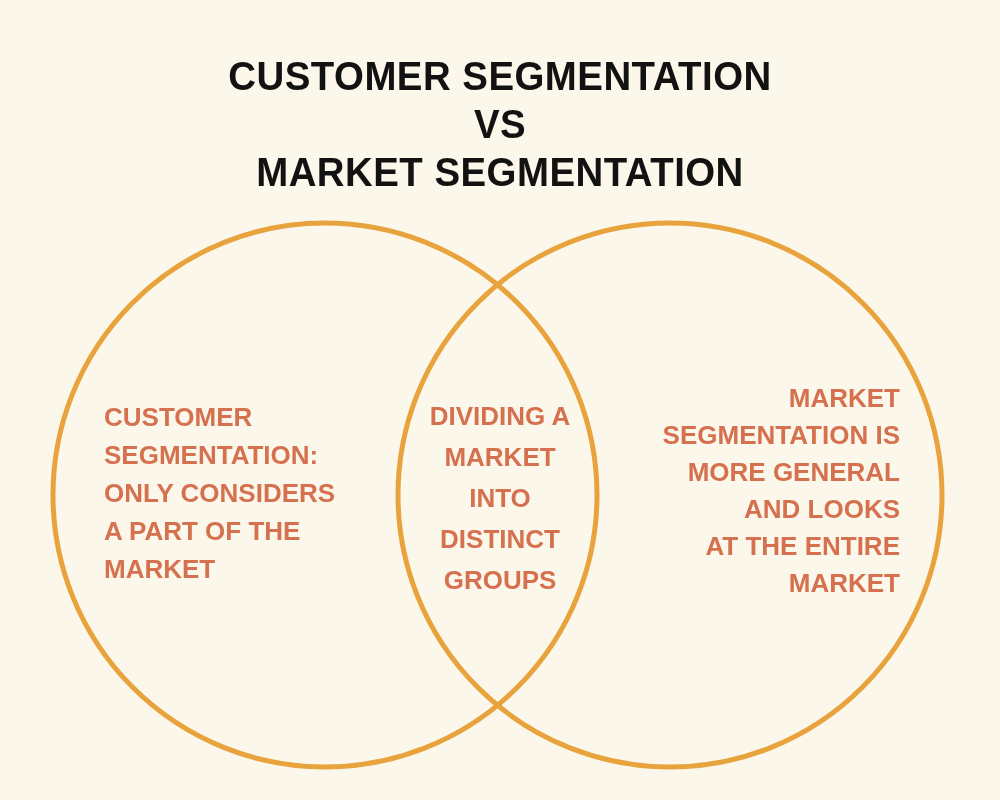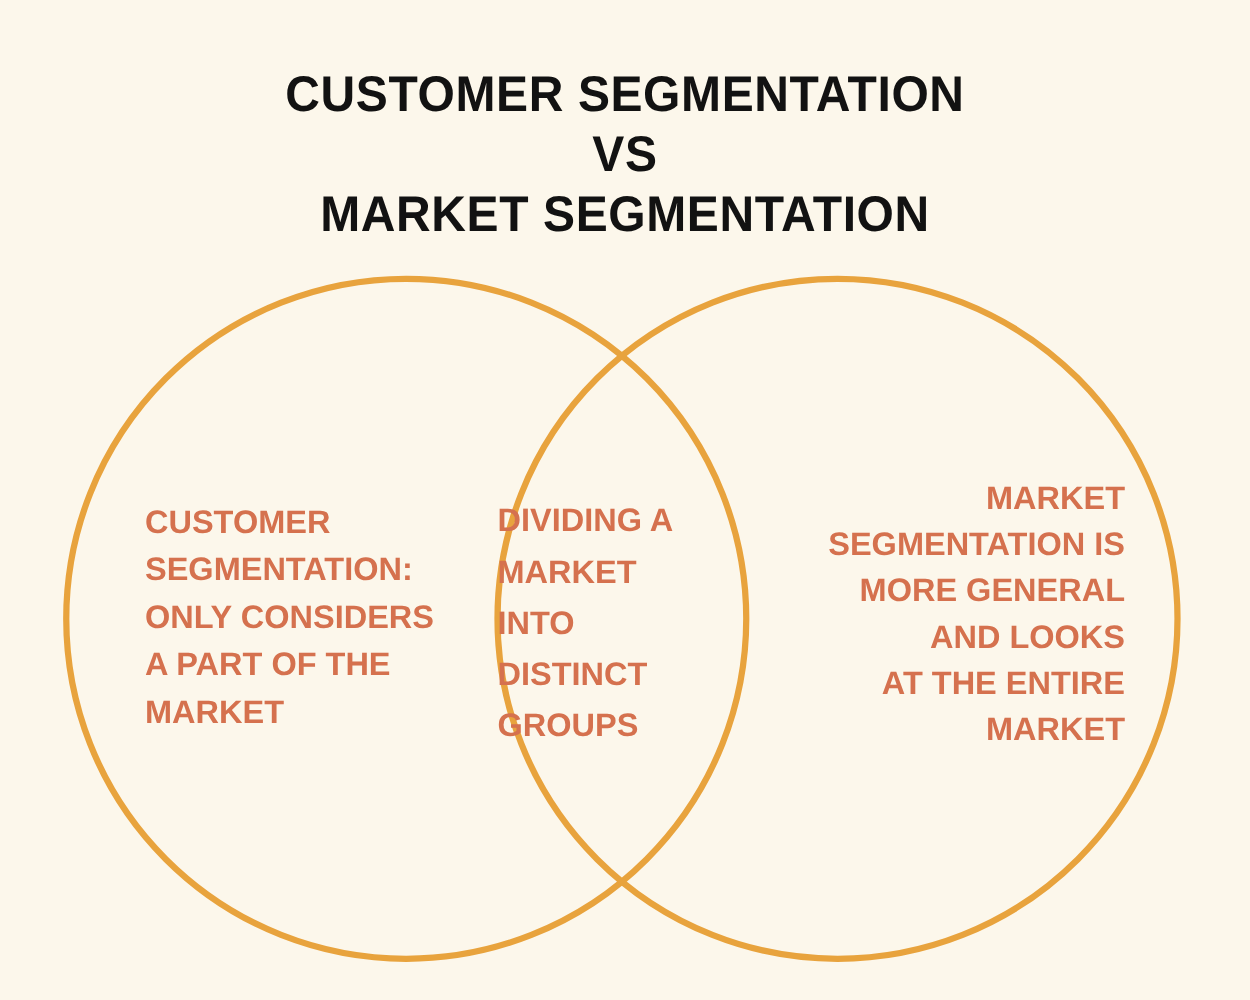--- a/index.html
+++ b/index.html
@@ -35,30 +35,31 @@
     left: 0;
   }
   .region-text {
     position: absolute;
     font-weight: bold;
     color: #D5714E;
     white-space: pre-line;
     font-size: 26px;
   }
   .region-left {
-    left: 116px;
+    left: 104px;
     top: 398px;
     width: 280px;
     text-align: left;
     line-height: 38px;
   }
   .region-overlap {
     left: 398px;
     top: 396px;
     width: 204px;
+    text-align: center;
     line-height: 41px;
   }
   .region-right {
     right: 100px;
     top: 380px;
     width: 300px;
     text-align: right;
     line-height: 37px;
   }
 </style>

